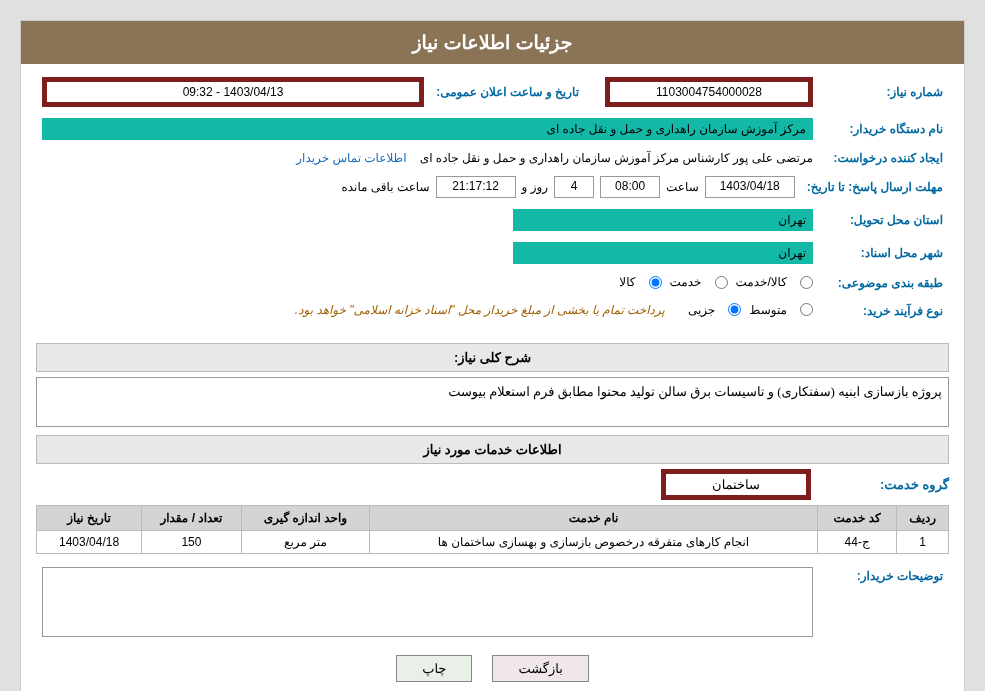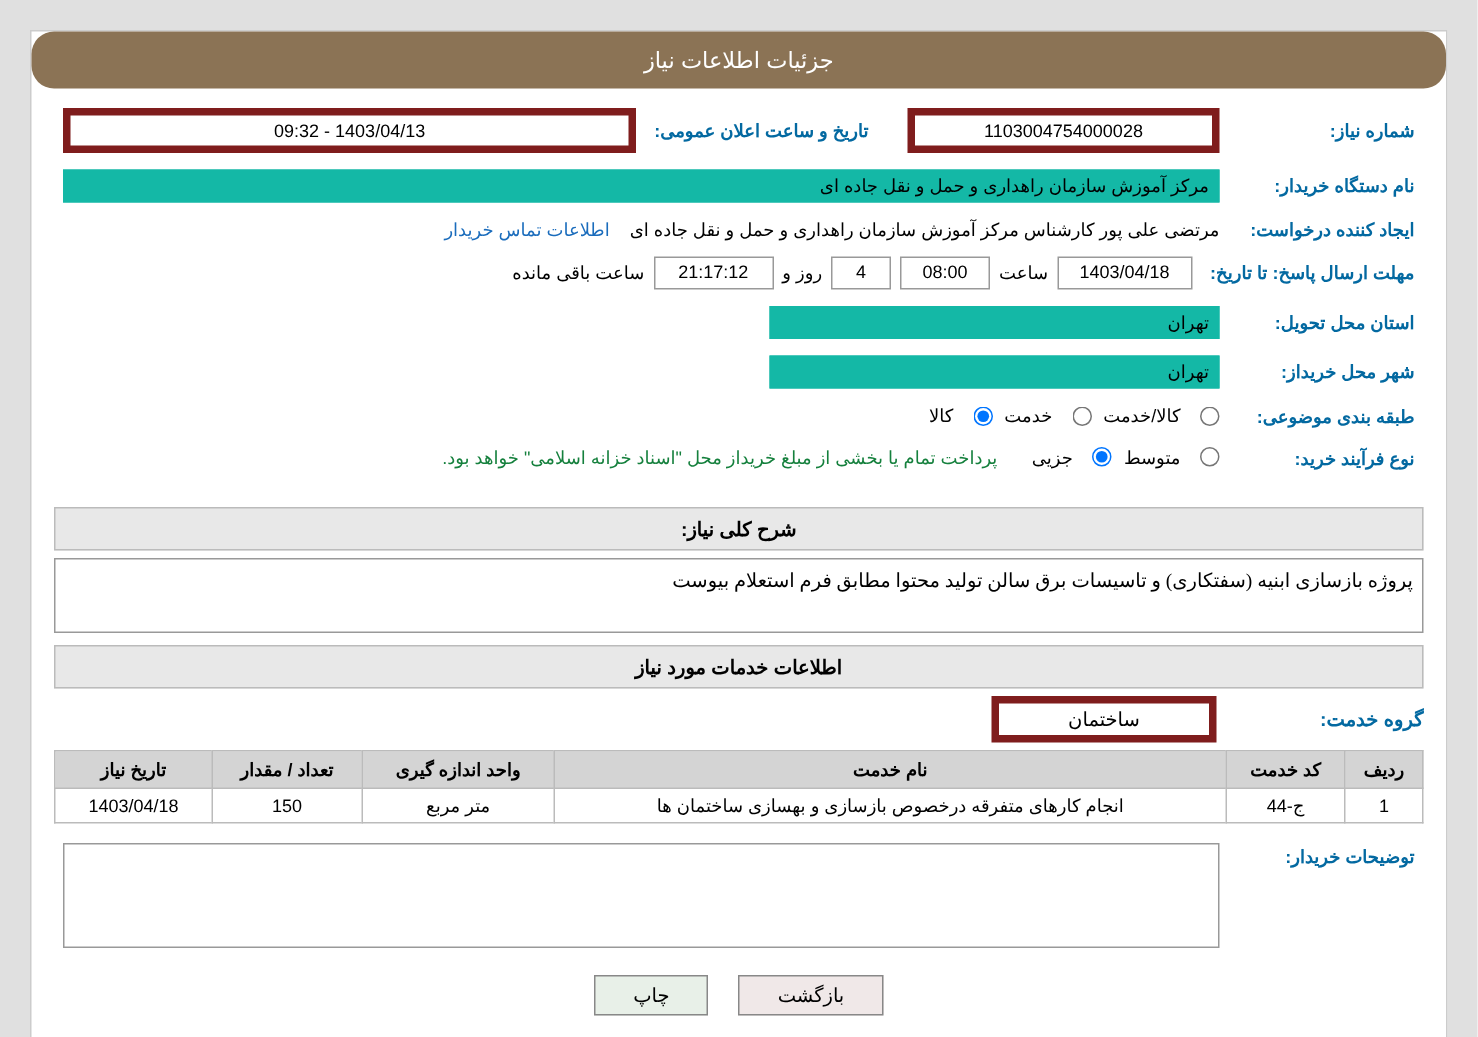--- a/index.html
+++ b/index.html
@@ -17,23 +17,22 @@
     .container {
       width: 945px;
       background: #fff;
       border: 1px solid #ccc;
     }
     .page-header {
       background: #8B7355;
       color: #fff;
       text-align: center;
       padding: 10px;
-      font-size: 15px;
-      font-weight: normal;
-      border-radius: 15px;
+      font-size: 19px;
+      font-weight: bold;
     }
     .content {
       padding: 10px 15px;
     }
     .info-table {
       width: 100%;
       border-collapse: collapse;
       margin-bottom: 5px;
     }
     .info-table td {
@@ -243,21 +242,21 @@
         <td>
           <span class="value-box-full" style="max-width:300px;">تهران</span>
         </td>
       </tr>
     </tbody>
       </table>
 
     <table class="info-table">
       <tbody>
           <tr>
-        <td class="label-cell">شهر محل خریداز:</td>
+        <td class="label-cell">شهر محل اسناد:</td>
         <td>
           <span class="value-box-full" style="max-width:300px;">تهران</span>
         </td>
       </tr>
     </tbody>
       </table>
 
     <table class="info-table">
       <tbody>
           <tr>
@@ -289,21 +288,21 @@
         <td>
           <div class="radio-group">
             <div class="radio-item">
               <input type="radio" name="purchase" style=""> 
                   <span>متوسط</span>
             </div>
             <div class="radio-item">
               <input type="radio" name="purchase" checked="" style=""> 
                   <span>جزیی</span>
             </div>
-            <span style="margin-right:15px; color:#15803d; font-size:12px;">پرداخت تمام یا بخشی از مبلغ خریداز محل "اسناد خزانه اسلامی" خواهد بود.</span>
+            <span style="margin-right:15px; color:#a16207; font-size:12px;font-style:italic;">پرداخت تمام یا بخشی از مبلغ خریداز محل "اسناد خزانه اسلامی" خواهد بود.</span>
           </div>
         </td>
       </tr>
     </tbody>
       </table>
 
     <div class="separator-row"></div>
 
     <div class="services-header">شرح کلی نیاز:</div>
     <div style="margin: 5px 0; font-family: Liberation Serif, serif;">

